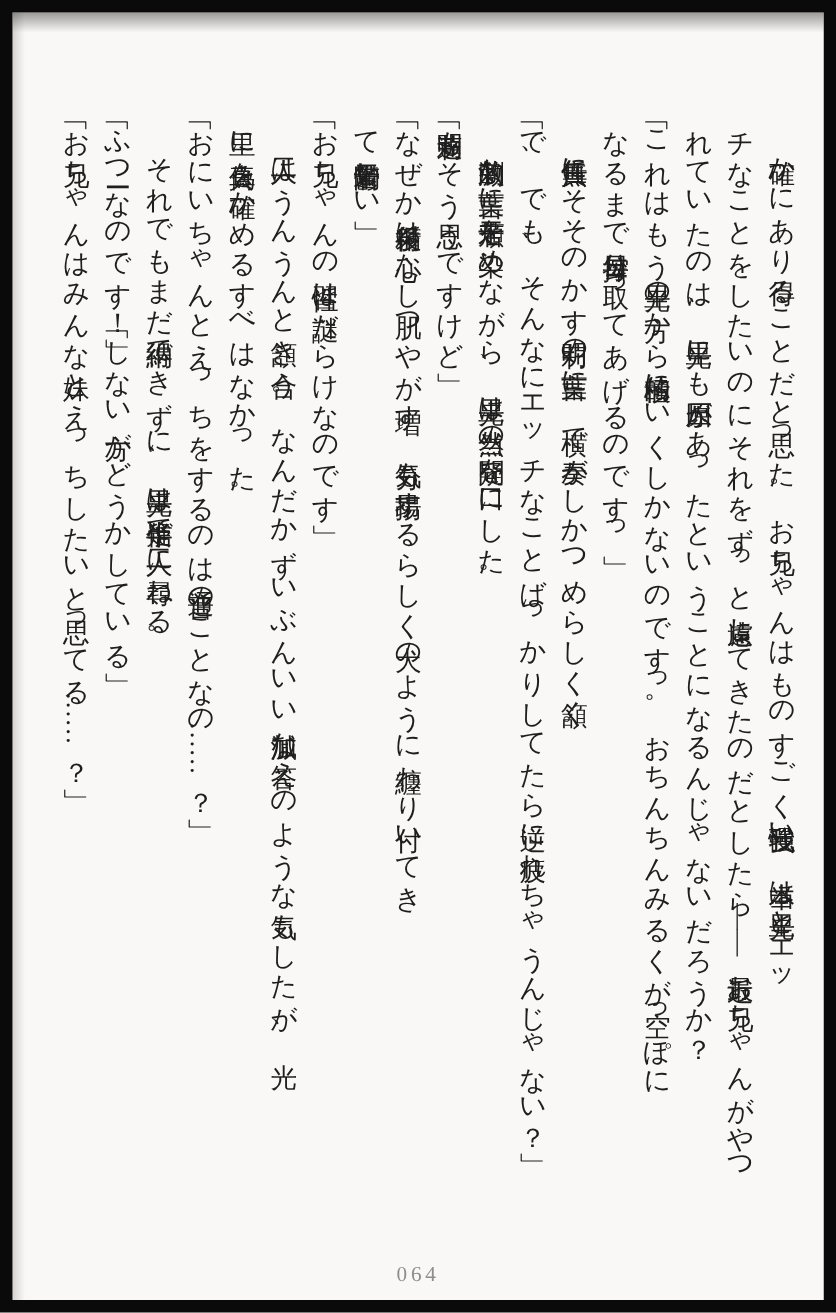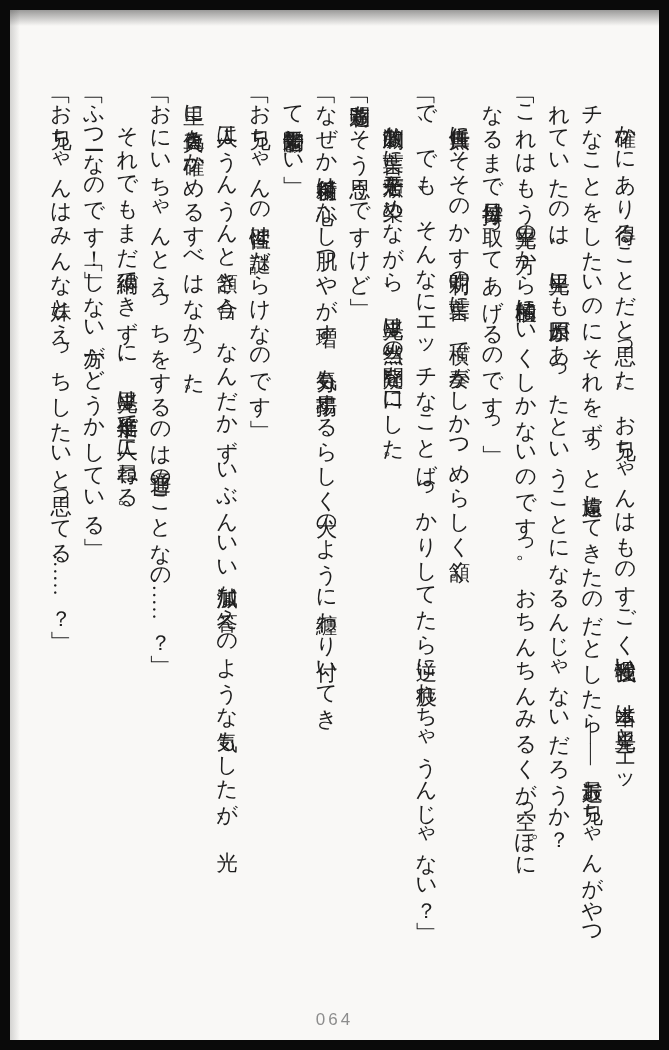--- a/index.html
+++ b/index.html
@@ -53,21 +53,21 @@
   .text-block p {
     margin: 0;
     padding: 0;
     white-space: nowrap;
   }
   .page-number {
     position: absolute;
     left: 50%;
     bottom: 10px;
     transform: translateX(-50%);
-    font-family: Liberation Sans, sans-serif;
+    font-family: Liberation Serif, serif;
     font-weight: 300;
     font-size: 17px;
     letter-spacing: 3px;
     color: #8d8d8d;
     margin-top: 12px;
   }
 </style>
 </head>
 <body>
 

